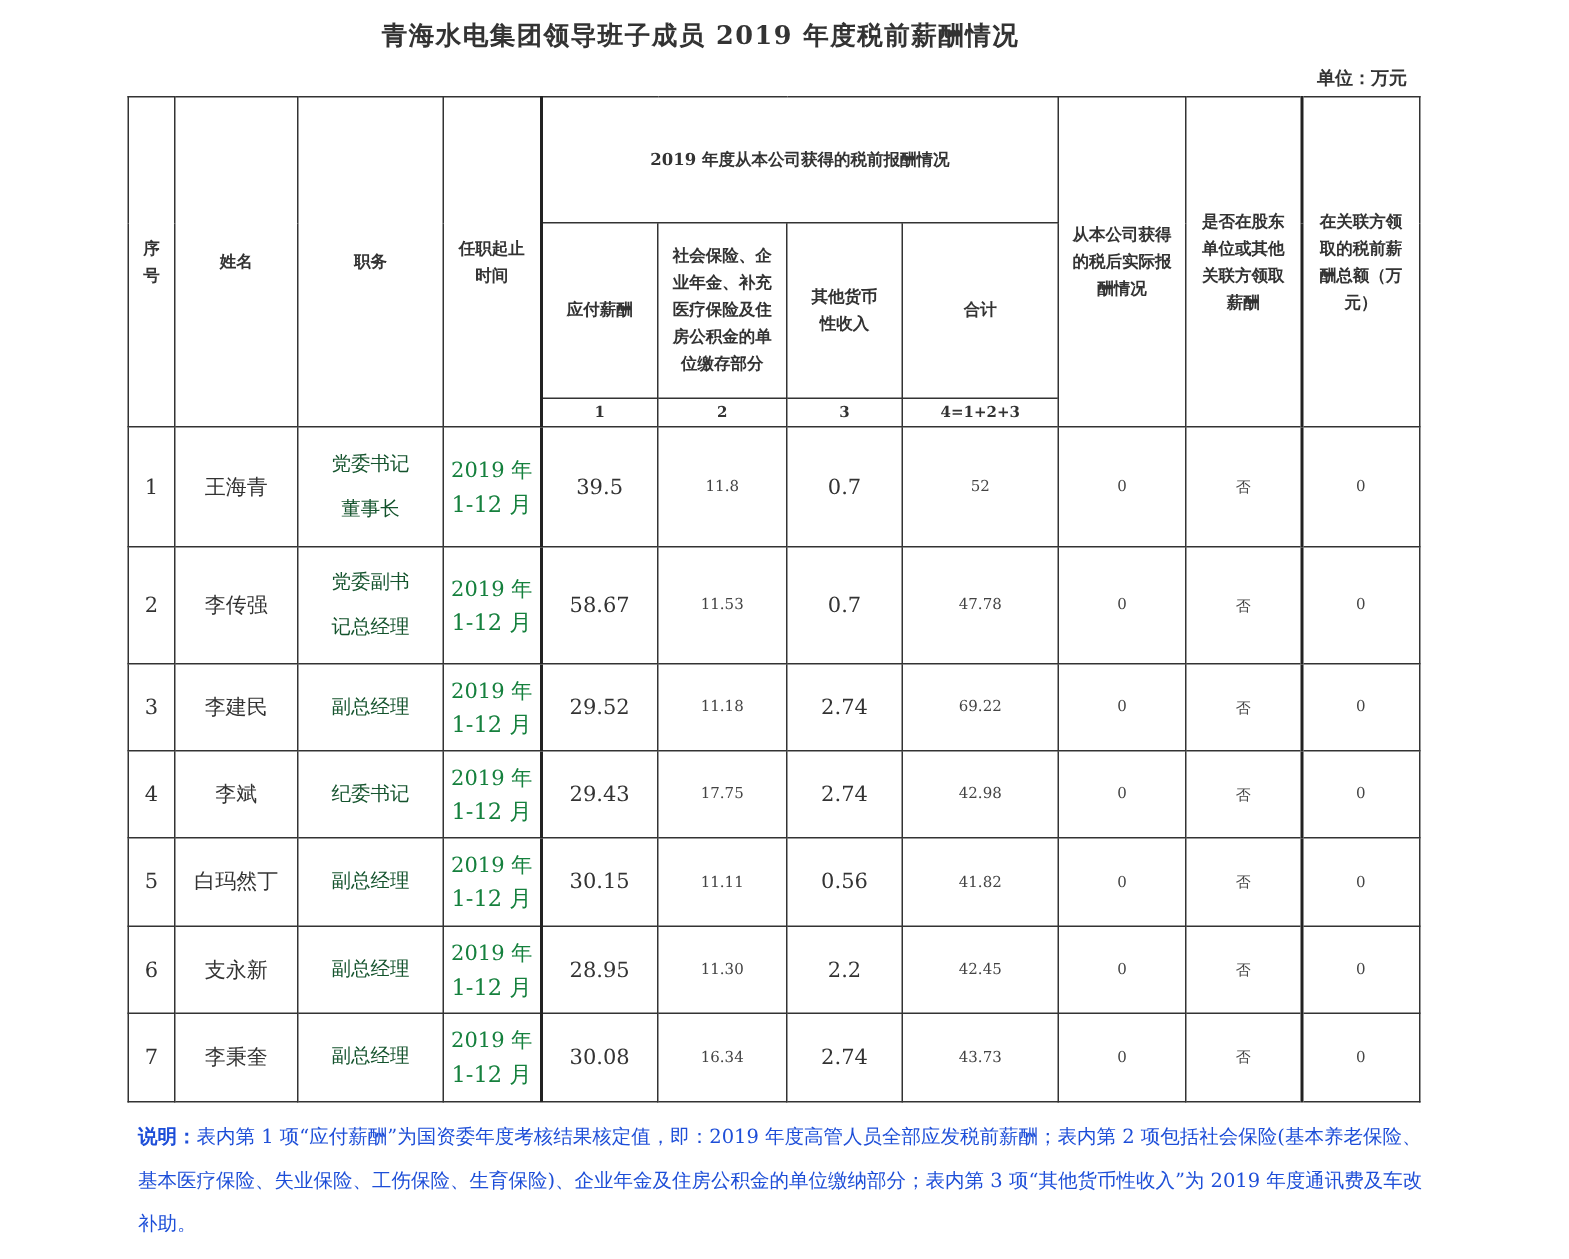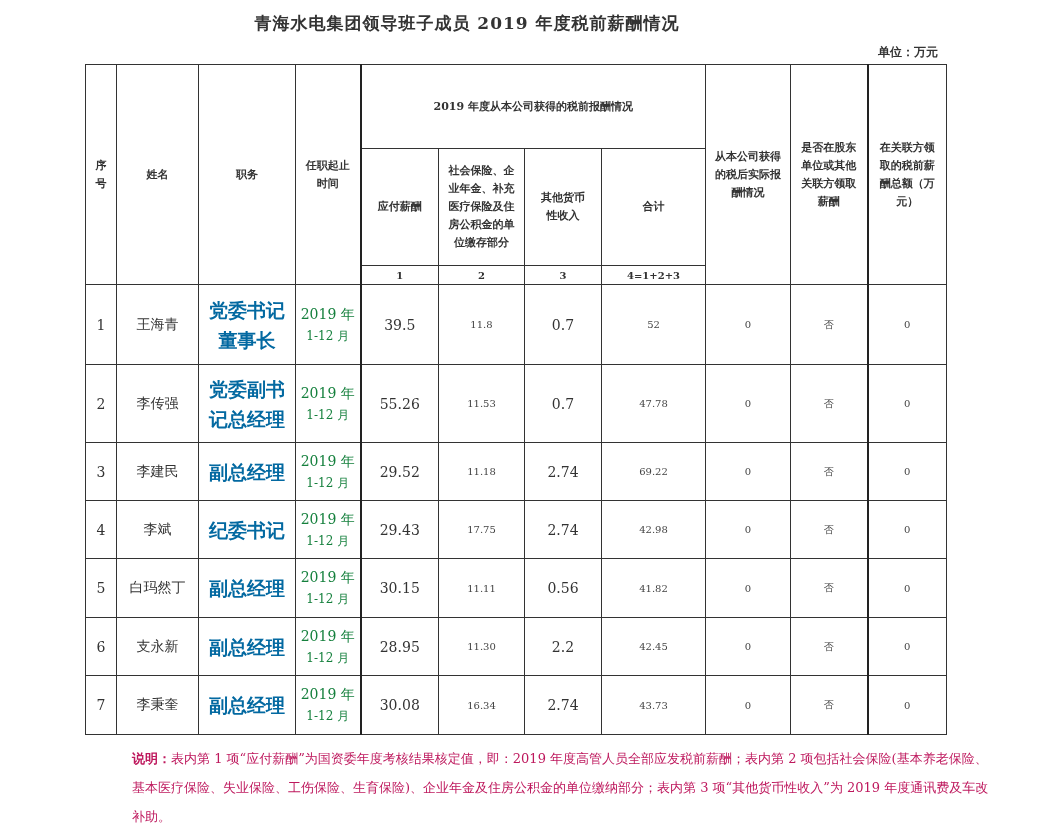--- a/index.html
+++ b/index.html
@@ -21,30 +21,30 @@
     border-collapse: collapse; table-layout: fixed;
     width: 861px;
   }
   table.grid td {
     border: 1px solid #333; text-align: center; vertical-align: middle;
     padding: 0; overflow: hidden;
   }
   .hdr { font-size: 11px; font-weight: bold; line-height: 18px; color: #333; }
   .hdr-small { font-size: 10px; font-weight: bold; color: #333; }
   .cell-big { font-size: 14px; color: #333; }
-  .cell-mid { font-size: 19px; color: #0369a1; line-height: 30px; font-weight: bold; }
+  .cell-mid { font-size: 13px; color: #14532d; line-height: 30px; }
   .cell-small { font-size: 10px; color: #444; }
   .cell-date { font-size: 12px; line-height: 22px; color: #15803d; }
   .cell-date .y { font-size: 14px; }
-  .cell-date .m { font-size: 12px; }
+  .cell-date .m { font-size: 15px; }
   .thick-r { border-right: 2px solid #222 !important; }
   .thick-b td { border-bottom: 2px solid #222; }
   .note {
     position: absolute; left: 92px; top: 744px; width: 860px;
-    font-size: 13px; line-height: 29px; color: #be185d; margin-left: 40px;
+    font-size: 13px; line-height: 29px; color: #1d4ed8;
   }
   .note b { font-weight: bold; }
 </style>
 </head>
 <body>
 
 <div class="title">青海水电集团领导班子成员 2019 年度税前薪酬情况</div>
 <div class="unit">单位：万元</div>
 
 <table class="grid">
@@ -122,21 +122,21 @@
       <td class="cell-big">2</td>
       <td class="cell-big">李传强</td>
       <td class="cell-mid">
           <div>党委副书</div>
           <div>记总经理</div>
         </td>
       <td class="cell-date thick-r">
           <div class="y">2019 年</div>
           <div class="m">1-12 月</div>
         </td>
-      <td class="cell-big">55.26</td>
+      <td class="cell-big">58.67</td>
       <td class="cell-small">11.53</td>
       <td class="cell-big">0.7</td>
       <td class="cell-small">47.78</td>
       <td class="cell-small">0</td>
       <td class="cell-small thick-r">否</td>
       <td class="cell-small">0</td>
     </tr>
     <tr style="height:58px">
       <td class="cell-big">3</td>
       <td class="cell-big">李建民</td>

